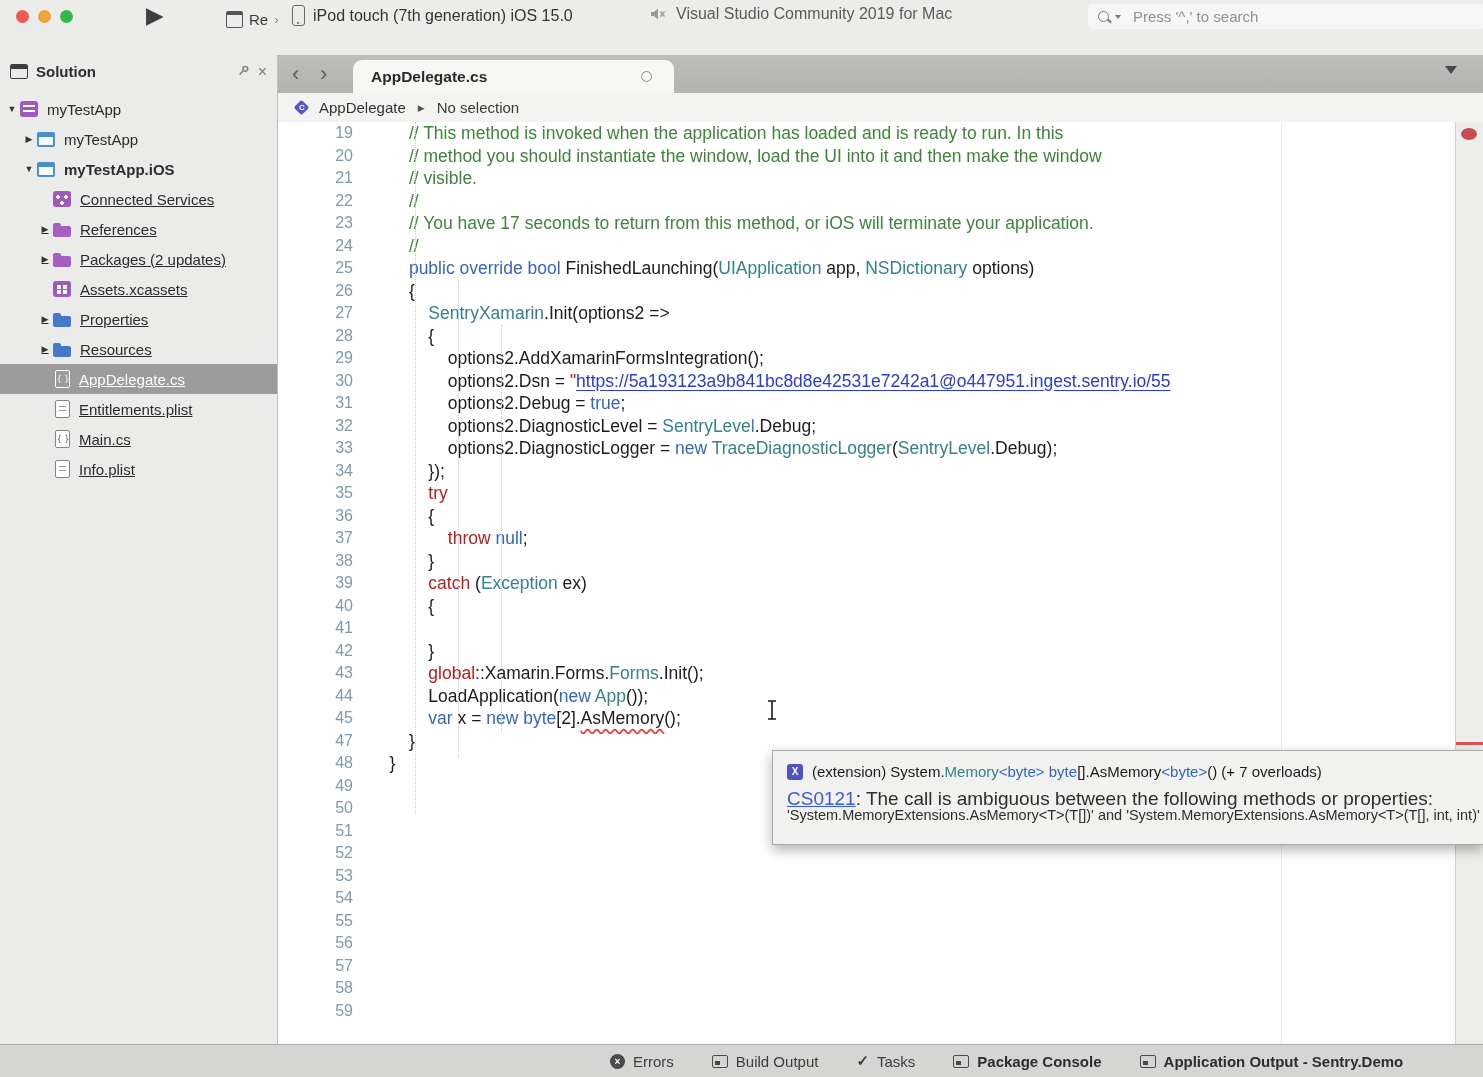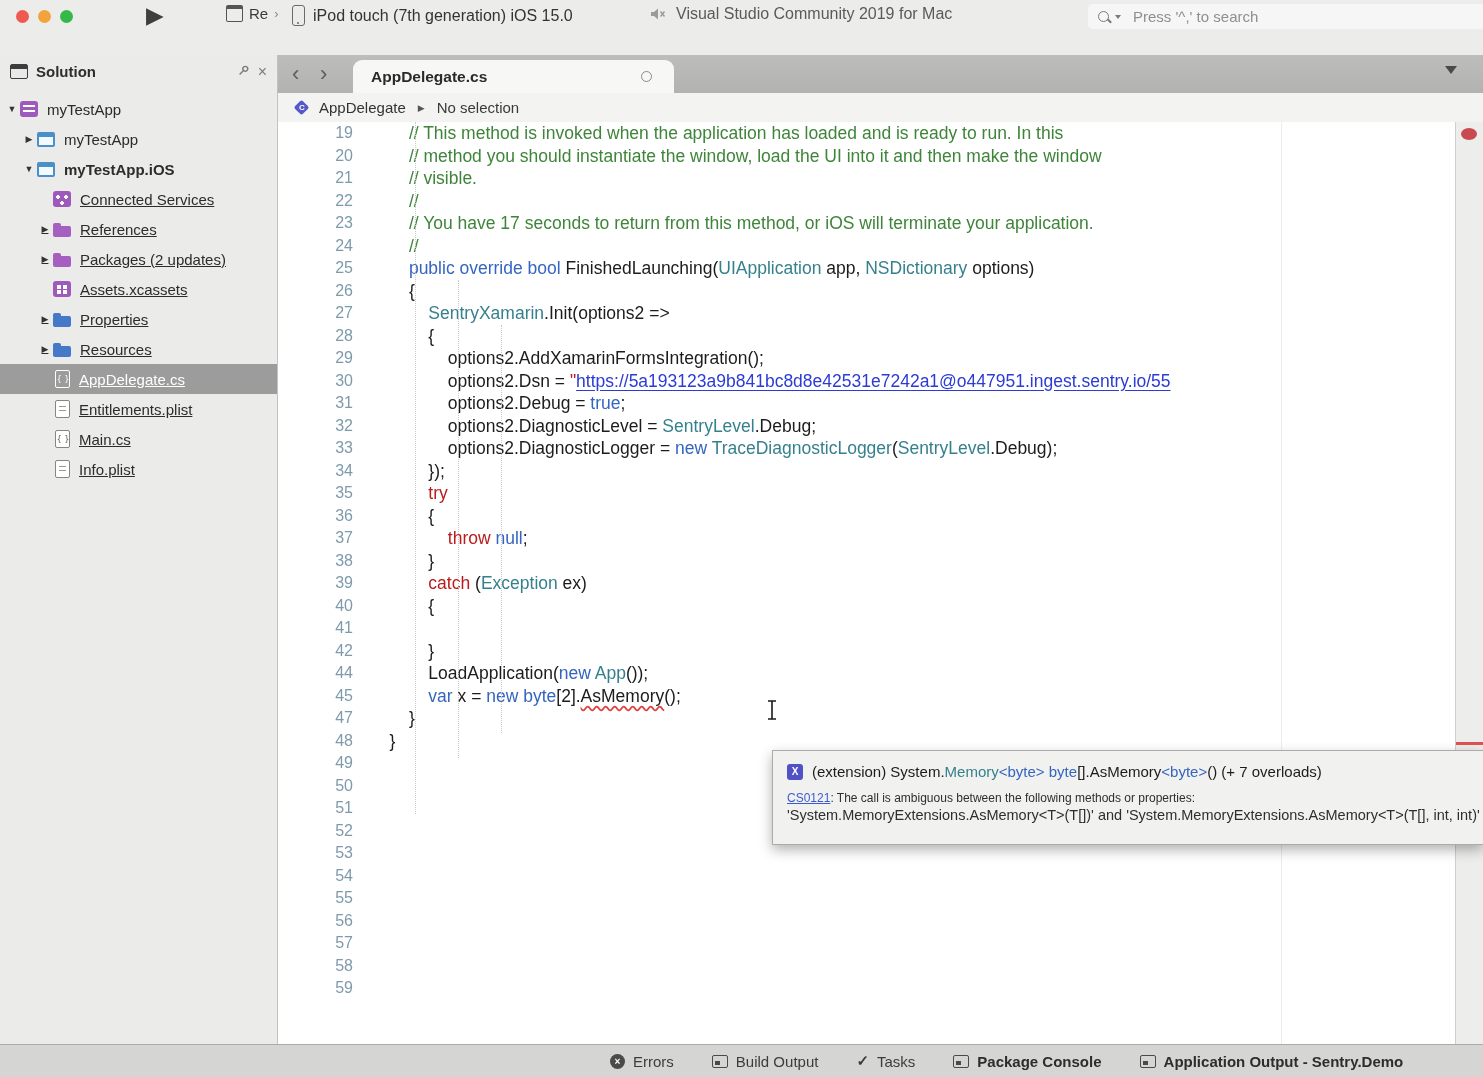--- a/index.html
+++ b/index.html
@@ -5,21 +5,21 @@
   html,body{margin:0;padding:0;}
   body{width:1483px;height:1077px;position:relative;overflow:hidden;
        background:#ececea;font-family:"Liberation Sans",sans-serif;
        -webkit-font-smoothing:antialiased;}
   
   .titlebar{position:absolute;top:0;left:0;right:0;height:55px;background:#ececea;}
   .tb-row{position:absolute;top:0;left:0;right:0;height:33px;}
   .lights{position:absolute;left:16px;top:10px;display:flex;gap:9px;}
   .light{width:13px;height:13px;border-radius:50%;}
   .run-btn{position:absolute;left:146px;top:2px;font-size:23px;color:#3f3f3f;cursor:default;}
-  .cfg{position:absolute;left:226px;top:5px;display:flex;align-items:center;gap:6px;color:#3a3a3a;font-size:15px;}
+  .cfg{position:absolute;left:226px;top:11px;display:flex;align-items:center;gap:6px;color:#3a3a3a;font-size:15px;}
   .win-ico{width:15px;height:12px;border:1.5px solid #555;border-top:4px solid #555;border-radius:2px;}
   .chev{color:#8a8a8a;font-size:13px;}
   .device{position:absolute;left:292px;top:5px;display:flex;align-items:center;gap:8px;color:#333;font-size:16px;}
   .phone-ico{width:11px;height:19px;border:1.5px solid #6a6a6a;border-radius:3px;position:relative;}
   .phone-ico::after{content:"";position:absolute;bottom:1px;left:3.5px;width:2px;height:2px;background:#6a6a6a;border-radius:50%;}
   .apptitle{position:absolute;left:650px;top:5px;display:flex;align-items:center;gap:8px;color:#5a5a5a;font-size:16px;}
   .search{position:absolute;left:1088px;top:4px;width:388px;height:25px;background:rgba(255,255,255,.55);
           border-radius:5px;display:flex;align-items:center;padding-left:10px;gap:4px;}
   .mag{width:9px;height:9px;border:1.7px solid #7a7a7a;border-radius:50%;position:relative;}
   .mag::after{content:"";position:absolute;left:8px;top:8px;width:5px;height:1.7px;background:#7a7a7a;transform:rotate(45deg);}
@@ -96,21 +96,21 @@
   .scrollstrip{position:absolute;right:0;top:0;bottom:0;width:27px;background:#ededec;border-left:1px solid #cfcfcd;}
   .err-dot{position:absolute;top:6px;left:5px;width:16px;height:12px;border-radius:50%;background:#ca4a52;}
   .err-dash{position:absolute;top:620px;left:0;right:0;height:3px;background:#e05252;}
   
   .tooltip{position:absolute;left:772px;top:750px;width:711px;height:95px;z-index:40;background:#f1f1ef;
       border:1px solid #ababab;border-right:none;box-shadow:0 5px 12px rgba(0,0,0,.3);
       padding:12px 8px 8px 14px;box-sizing:border-box;overflow:hidden;font-size:15px;color:#2e2e2e;}
   .tt-sig{display:flex;align-items:center;gap:9px;white-space:nowrap;}
   .ext-ico{width:16px;height:16px;flex:none;background:#4f51c4;border-radius:3px;color:#fff;font-size:10px;font-weight:700;
       display:flex;align-items:center;justify-content:center;}
-  .tt-err{margin-top:10px;font-size:12px;line-height:17px;white-space:nowrap;}
+  .tt-err{margin-top:10px;font-size:19px;line-height:17px;white-space:nowrap;}
   .tt-link{color:#3b5bd0;text-decoration:underline;}
   .tt-detail{font-size:14.5px;line-height:17px;white-space:nowrap;}
   
   .statusbar{position:absolute;left:0;right:0;bottom:0;height:33px;background:#d5d5d3;border-top:1px solid #ababa9;
       display:flex;align-items:center;gap:38px;padding-left:610px;z-index:60;box-sizing:border-box;}
   .sb-item{display:flex;align-items:center;gap:8px;font-size:15px;color:#3c3c3c;white-space:nowrap;}
   .sb-item.bold{font-weight:700;color:#2d2d2d;}
   .sbi{position:relative;flex:none;}
   .sbi-errors{width:15px;height:15px;background:#4a4a4a;border-radius:50%;color:#fff;font-size:10px;font-weight:700;
       display:flex;align-items:center;justify-content:center;}
@@ -281,20 +281,21 @@
           <div class="crow"><span class="lnum">33</span><span class="ltext"><span class="tok-pln">                options2.DiagnosticLogger = </span><span class="tok-kw">new</span><span class="tok-pln"> </span><span class="tok-typ">TraceDiagnosticLogger</span><span class="tok-pln">(</span><span class="tok-typ">SentryLevel</span><span class="tok-pln">.Debug);</span></span></div>
           <div class="crow"><span class="lnum">34</span><span class="ltext"><span class="tok-pln">            });</span></span></div>
           <div class="crow"><span class="lnum">35</span><span class="ltext"><span class="tok-pln">            </span><span class="tok-ctl">try</span></span></div>
           <div class="crow"><span class="lnum">36</span><span class="ltext"><span class="tok-pln">            {</span></span></div>
           <div class="crow"><span class="lnum">37</span><span class="ltext"><span class="tok-pln">                </span><span class="tok-ctl">throw</span><span class="tok-pln"> </span><span class="tok-kw">null</span><span class="tok-pln">;</span></span></div>
           <div class="crow"><span class="lnum">38</span><span class="ltext"><span class="tok-pln">            }</span></span></div>
           <div class="crow"><span class="lnum">39</span><span class="ltext"><span class="tok-pln">            </span><span class="tok-ctl">catch</span><span class="tok-pln"> (</span><span class="tok-typ">Exception</span><span class="tok-pln"> ex)</span></span></div>
           <div class="crow"><span class="lnum">40</span><span class="ltext"><span class="tok-pln">            {</span></span></div>
           <div class="crow"><span class="lnum">41</span></div>
           <div class="crow"><span class="lnum">42</span><span class="ltext"><span class="tok-pln">            }</span></span></div>
+          <div class="crow"><span class="lnum">43</span><span class="ltext"><span class="tok-pln">            </span><span class="tok-ctl">global</span><span class="tok-pln">::Xamarin.Forms.</span><span class="tok-typ">Forms</span><span class="tok-pln">.Init();</span></span></div>
           <div class="crow"><span class="lnum">44</span><span class="ltext"><span class="tok-pln">            LoadApplication(</span><span class="tok-kw">new</span><span class="tok-pln"> </span><span class="tok-typ">App</span><span class="tok-pln">());</span></span></div>
           <div class="crow"><span class="lnum">45</span><span class="ltext"><span class="tok-pln">            </span><span class="tok-kw">var</span><span class="tok-pln"> x = </span><span class="tok-kw">new byte</span><span class="tok-pln">[2].</span><span class="tok-err">AsMemory</span><span class="tok-pln">();</span></span></div>
           <div class="crow"><span class="lnum">47</span><span class="ltext"><span class="tok-pln">        }</span></span></div>
           <div class="crow"><span class="lnum">48</span><span class="ltext"><span class="tok-pln">    }</span></span></div>
           <div class="crow"><span class="lnum">49</span><span class="ltext"></span></div>
           <div class="crow"><span class="lnum">50</span><span class="ltext"></span></div>
           <div class="crow"><span class="lnum">51</span><span class="ltext"></span></div>
           <div class="crow"><span class="lnum">52</span><span class="ltext"></span></div>
           <div class="crow"><span class="lnum">53</span><span class="ltext"></span></div>
           <div class="crow"><span class="lnum">54</span><span class="ltext"></span></div>

